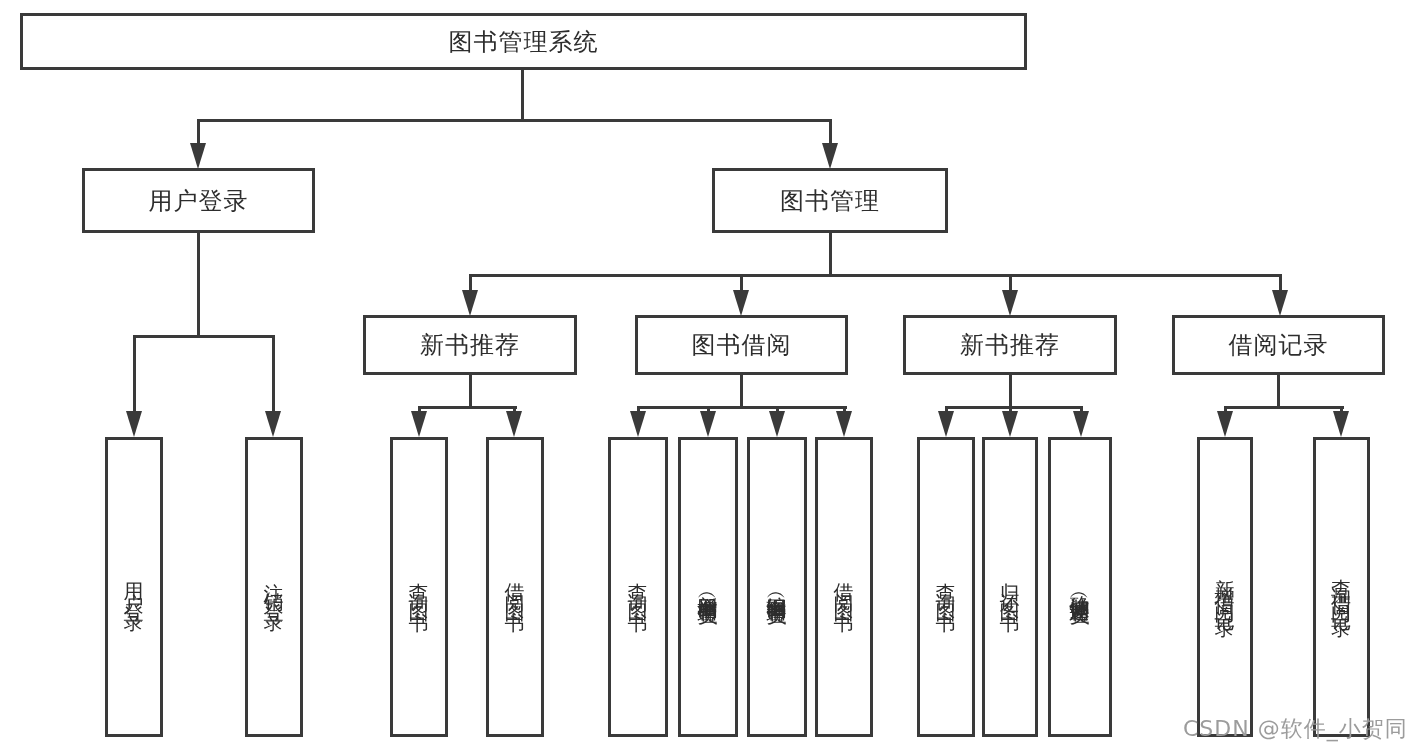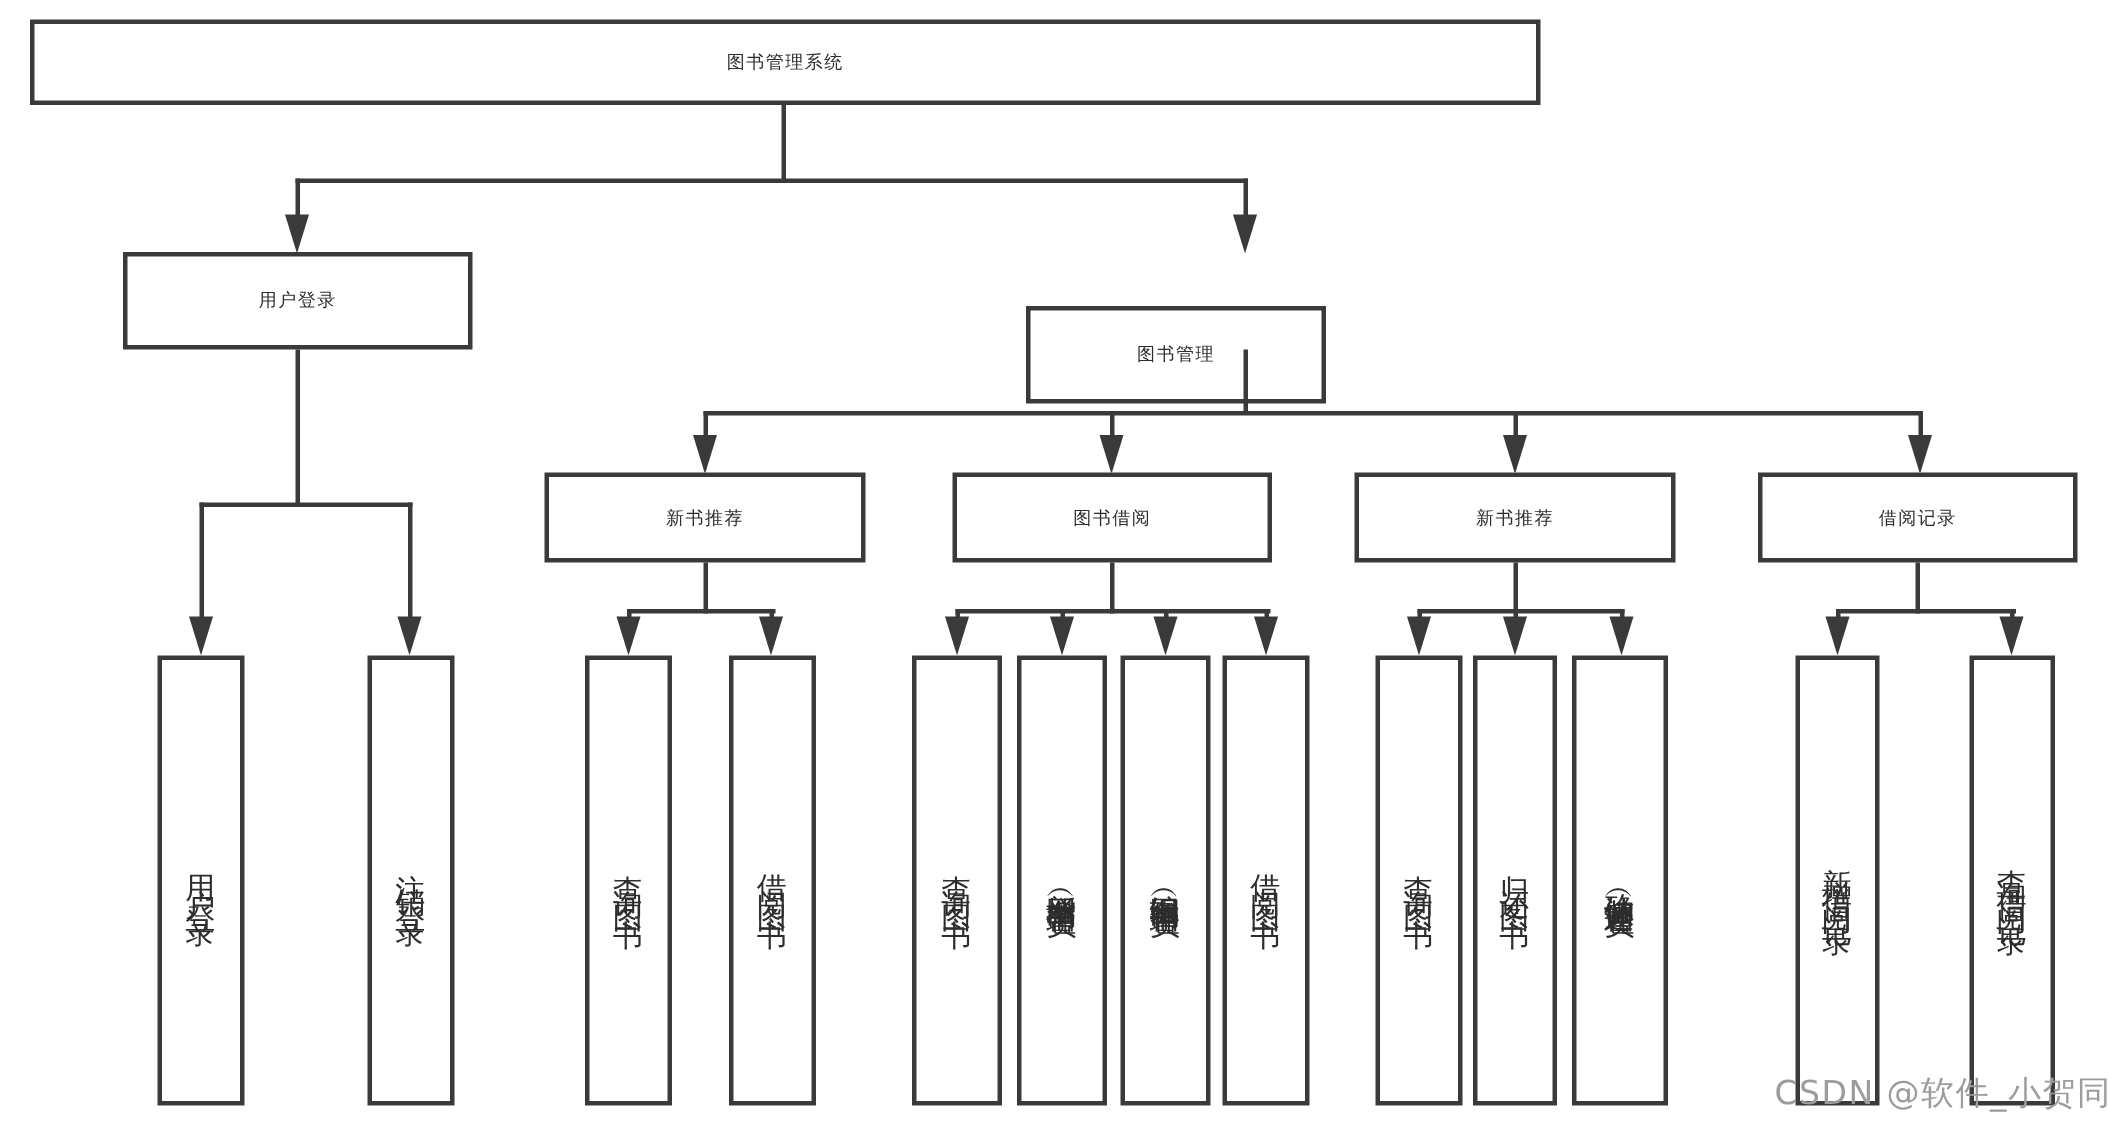--- a/index.html
+++ b/index.html
@@ -17,21 +17,21 @@
   
   .node {
     position: absolute;
     border: 3px solid #3a3a3a;
     background: #ffffff;
     display: flex;
     align-items: center;
     justify-content: center;
     color: #2d2d2d;
   }
-  .node-h { font-size: 12px; letter-spacing: 1px; white-space: nowrap; }
+  .node-h { font-size: 24px; letter-spacing: 1px; white-space: nowrap; }
 
   .leaf .label {
     writing-mode: vertical-rl;
     text-orientation: mixed;
     font-size: 20px;
     line-height: 1;
     letter-spacing: 10px;
     color: #2d2d2d;
   }
   .leaf .label.mid   { letter-spacing: 8px; }
@@ -71,21 +71,21 @@
   <div class="line v" style="left:521px; top:70px; height:51px;"></div>
   <div class="line h" style="left:197px; top:119px; width:635px;"></div>
   <div class="line v" style="left:197px; top:119px; height:28px;"></div>
   <div class="arrow" style="left:190px; top:143px;"></div>
   <div class="line v" style="left:829px; top:119px; height:28px;"></div>
   <div class="arrow" style="left:822px; top:143px;"></div>
 
   <div class="node node-h" style="left:82px; top:168px; width:233px; height:65px;">
     <span>用户登录</span>
   </div>
-  <div class="node node-h" style="left:684px; top:168px; width:200px; height:65px;margin-top:36px;">
+  <div class="node node-h" style="left:712px; top:168px; width:236px; height:65px;">
     <span>图书管理</span>
   </div>
 
   <div class="line v" style="left:197px; top:233px; height:104px;"></div>
   <div class="line h" style="left:133px; top:335px; width:142px;"></div>
   <div class="line v" style="left:133px; top:335px; height:79px;"></div>
   <div class="arrow" style="left:126px; top:411px;"></div>
   <div class="line v" style="left:272px; top:335px; height:79px;"></div>
   <div class="arrow" style="left:265px; top:411px;"></div>
 

